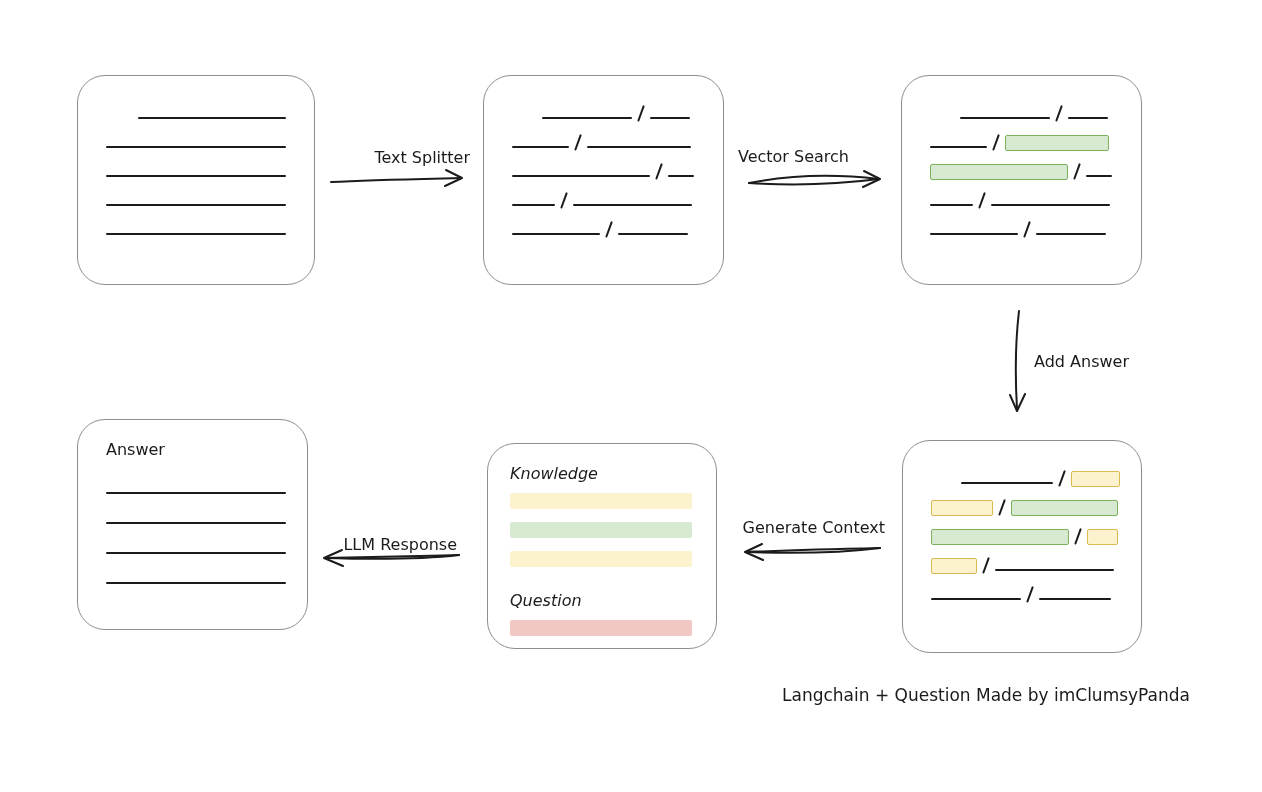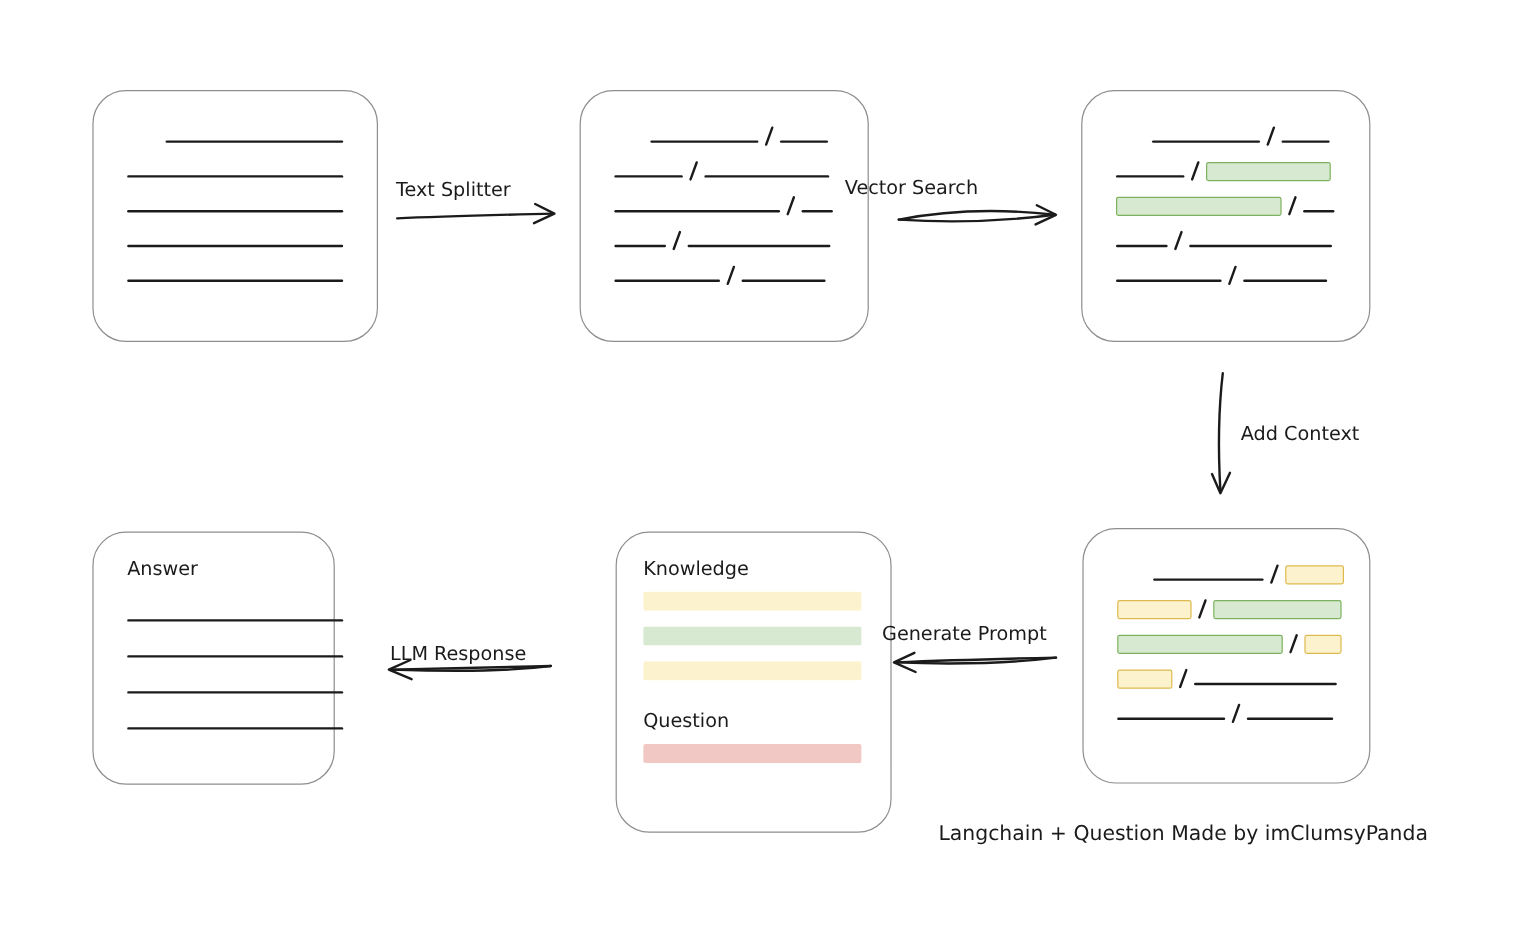--- a/index.html
+++ b/index.html
@@ -25,21 +25,21 @@
   .hl-yellow { background:var(--yellow-fill,#fdf2ce); border-color:var(--yellow-border,#ddba4f); }
   .hl-red    { background:var(--red-fill,#f2c8c5);    border-color:var(--red-border,#c4615c); }
   .heading { font-size:16px; line-height:19px; font-weight:400; }
   .prompt-content { padding:20px 24px 0 22px; }
   .prompt-content .heading { margin-bottom:10px; }
   .q-heading { margin-top:24px; }
   .bar { height:16px; width:182px; box-sizing:border-box; border:1.6px solid transparent; border-radius:2px; margin-bottom:13px; }
   .answer-content { padding:20px 24px 0 28px; }
   .answer-content .heading { margin-bottom:8px; }
   .arrow-label { position:absolute; font-size:16px; line-height:19px; white-space:nowrap; }
-  .centered { text-align:left; }
+  .centered { text-align:right; }
   .caption { position:absolute; font-size:17px; line-height:21px; white-space:nowrap; }
   svg.overlay { position:absolute; left:0; top:0; pointer-events:none; }
   svg.overlay path { stroke:var(--ink,#1b1b1b); stroke-width:2; fill:none; stroke-linecap:round; stroke-linejoin:round; }
 </style>
 </head>
 <body>
 
 <div class="canvas">
 
   <div class="node" style="left:77px; top:75px; width:238px; height:210px;">
@@ -149,36 +149,36 @@
           <span class="seg-line" style="width: 119px;"></span>
         </div>
         <div class="row">
           <span class="seg-line" style="width: 90px;"></span>
           <span class="slash"></span>
           <span class="seg-line" style="width: 72px;"></span>
         </div>
       </div>
   </div>
 
-  <div class="node" style="left:513px; top:443px; width:230px; height:251px;">
+  <div class="node" style="left:487px; top:443px; width:230px; height:206px;font-style:italic;">
     <div class="prompt-content">
       <div class="heading">Knowledge</div>
       <div>
           <div class="bar hl-yellow" style="width: 182px;"></div>
           <div class="bar hl-green" style="width: 182px;"></div>
           <div class="bar hl-yellow" style="width: 182px;"></div>
         </div>
       <div class="heading q-heading">Question</div>
       <div>
           <div class="bar hl-red" style="width: 182px;"></div>
         </div>
     </div>
   </div>
 
-  <div class="node node-answer" style="left:77px; top:443px; width:202px; height:211px;">
+  <div class="node node-answer" style="left:77px; top:419px; width:231px; height:211px;">
     <div class="answer-content">
       <div class="heading">Answer</div>
       <div>
           <div class="row">
             <span class="seg-line" style="width: 180px;"></span>
           </div>
           <div class="row">
             <span class="seg-line" style="width: 180px;"></span>
           </div>
           <div class="row">
@@ -212,19 +212,19 @@
     </g>
     <g>
       <path d="M459,555 C425,559 390,560 325,558"></path>
       <path d="M459,555 C420,556 385,557 325,558"></path>
       <path d="M342,550 L324,558 L343,566"></path>
     </g>
   </svg>
 
   <div class="arrow-label centered" style="left:330px; top:148px; width:140px;">Text Splitter</div>
   <div class="arrow-label centered" style="left:704px; top:147px; width:145px;">Vector Search</div>
-  <div class="arrow-label" style="left:1034px; top:352px;">Add Context</div>
-  <div class="arrow-label centered" style="left:735px; top:518px; width:150px;">Generate Prompt</div>
+  <div class="arrow-label" style="left:1034px; top:352px;">Add Answer</div>
+  <div class="arrow-label centered" style="left:735px; top:518px; width:150px;">Generate Context</div>
   <div class="arrow-label centered" style="left:325px; top:535px; width:132px;">LLM Response</div>
 
   <div class="caption" style="left:782px; top:685px;">Langchain + Question Made by imClumsyPanda</div>
 
 </div>
 
 </body></html>

